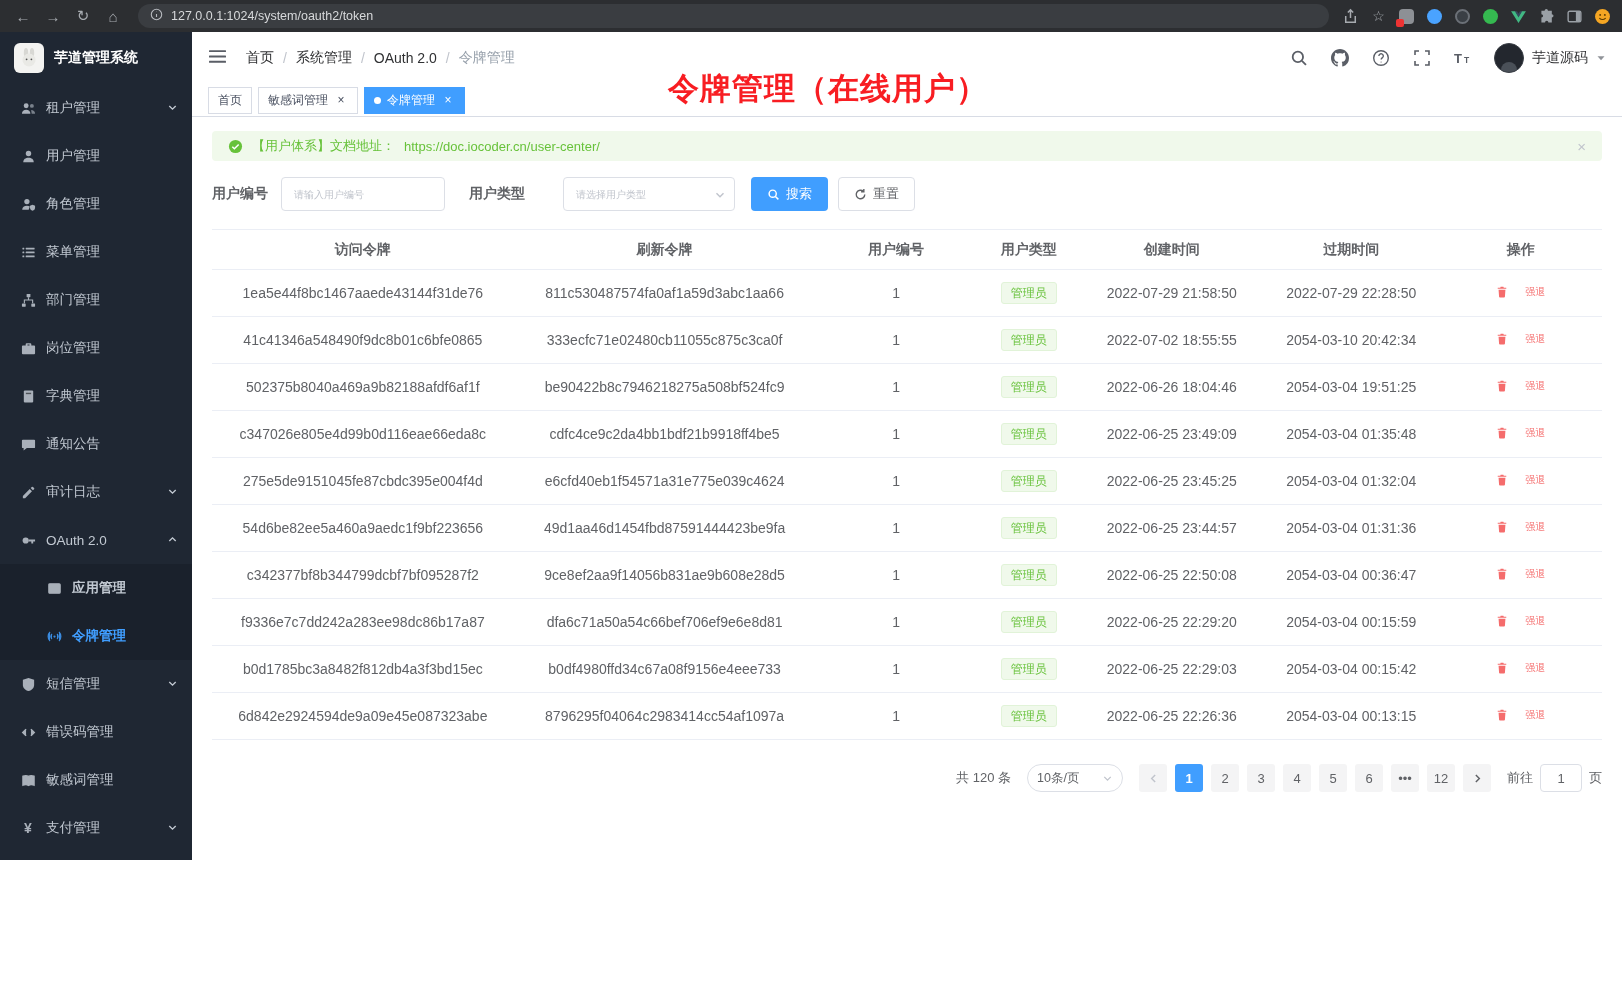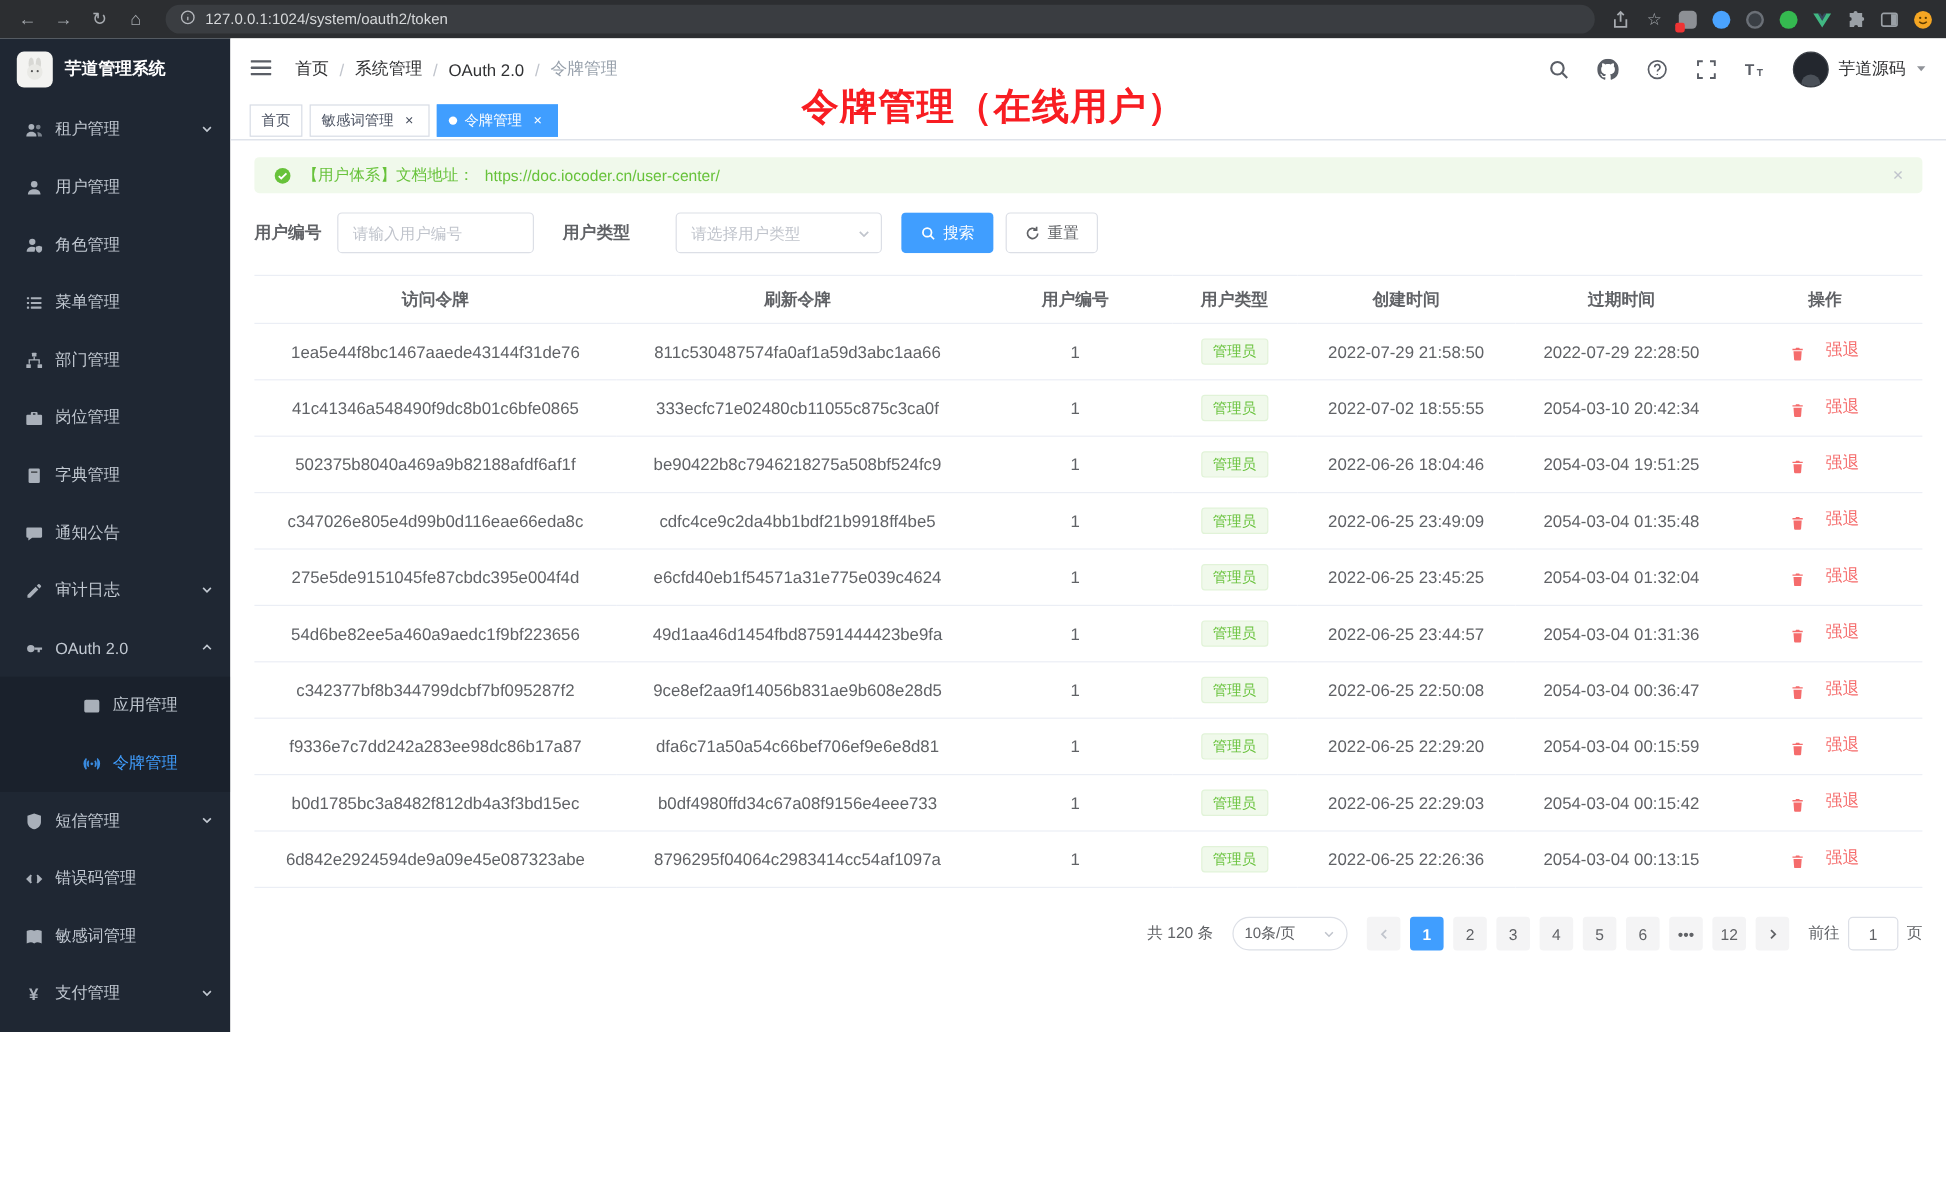--- a/index.html
+++ b/index.html
@@ -18,21 +18,21 @@
   .ext-circle { width:15px; height:15px; border-radius:50%; }
 
   
   .app { display:flex; height:828px; }
   .sidebar { width:192px; background:#1f2733; color:#c2c9d2; flex-shrink:0; display:flex; flex-direction:column; }
   .logo { height:52px; display:flex; align-items:center; gap:10px; padding-left:14px; color:#fff; font-size:14px; font-weight:bold; }
   .logo-avatar { width:30px; height:30px; border-radius:6px; background:#f3f3f1; display:flex; align-items:center; justify-content:center; overflow:hidden; }
   .logo-avatar svg { width:22px; height:22px; }
   .menu { flex:1; overflow:hidden; }
   .menu-item { height:48px; display:flex; align-items:center; padding:0 14px 0 20px; font-size:13.5px; cursor:pointer; }
-  .menu-item.sub { padding-left:68px; background:#1a212c; }
+  .menu-item.sub { padding-left:46px; background:#1a212c;font-weight:bold; }
   .menu-item.active { color:#409eff; }
   .mi-icon { width:16px; height:16px; margin-right:10px; display:flex; align-items:center; justify-content:center; opacity:.85; }
   .mi-icon svg { width:15px; height:15px; fill:currentColor; }
   .mi-label { flex:1; }
   .mi-caret svg { width:11px; height:11px; }
 
   .main { flex:1; display:flex; flex-direction:column; min-width:0; background:#fff; }
 
   
   .app-header { height:52px; display:flex; align-items:center; padding:0 16px; }
@@ -62,36 +62,36 @@
   .content { flex:1; padding:14px 20px; position:relative; }
   .alert { height:30px; background:#f0f9eb; border-radius:4px; display:flex; align-items:center; gap:9px; padding:0 16px; font-size:13px; color:#67c23a; }
   .alert .chk { width:15px; height:15px; display:flex; }
   .alert .chk svg { width:15px; height:15px; }
   .alert-close { margin-left:auto; color:#c0c4cc; font-size:15px; cursor:pointer; }
   .alert-link { color:#67c23a; cursor:pointer; }
 
   .filter { display:flex; align-items:center; gap:10px; margin-top:16px; font-size:14px; }
   .f-label { font-weight:bold; color:#606266; margin-right:3px; }
   .f-label.second { margin-left:14px; }
-  .f-input { width:164px; height:34px; border:1px solid #dcdfe6; border-radius:4px; padding:0 12px; font-size:13px; color:#606266; outline:none; font-family:inherit; }
+  .f-input { width:164px; height:34px; border:1px solid #dcdfe6; border-radius:4px; padding:0 12px; font-size:10px; color:#606266; outline:none; font-family:inherit; }
   .f-input::placeholder { color:#c0c4cc; }
   .f-select { position:relative;margin-left:25px; }
   .f-select .f-input { width:172px; padding-right:28px; }
   .sel-caret { position:absolute; right:9px; top:11px; width:12px; height:12px; color:#c0c4cc; pointer-events:none; }
   .sel-caret svg { width:12px; height:12px; }
   .btn { height:34px; display:inline-flex; align-items:center; gap:6px; padding:0 15px; border-radius:4px; font-size:13px; cursor:pointer; border:1px solid transparent; }
   .btn svg { width:13px; height:13px; }
   .btn-primary { background:#409eff; color:#fff; margin-left:6px; }
   .btn-plain { background:#fff; border-color:#dcdfe6; color:#606266; }
 
   table.tokens { width:100%; border-collapse:collapse; table-layout:fixed; margin-top:18px; font-size:14px; color:#606266; }
   .tokens th { height:40px; font-weight:bold; color:#606266; border-top:1px solid #ebeef5; border-bottom:1px solid #ebeef5; text-align:center; }
   .tokens td { height:47px; border-bottom:1px solid #ebeef5; text-align:center; white-space:nowrap; overflow:hidden; }
   .badge { display:inline-block; background:#f0f9eb; border:1px solid #e1f3d8; color:#67c23a; font-size:12px; height:22px; line-height:20px; padding:0 9px; border-radius:3px; }
-  .link-danger { color:#f56c6c; font-size:14px; display:inline-flex; align-items:flex-end; gap:17px; cursor:pointer; }
+  .link-danger { color:#f56c6c; font-size:10px; display:inline-flex; align-items:center; gap:17px; cursor:pointer; }
   .link-danger .ic { display:flex; } .link-danger svg { width:12px; height:12px; fill:currentColor; }
 
   .pagination { display:flex; align-items:center; justify-content:flex-end; gap:8px; margin-top:24px; font-size:13px; color:#606266; }
   .pg-total { margin-right:8px; }
   .pg-size { width:96px; height:28px; border:1px solid #dcdfe6; border-radius:14px; display:flex; align-items:center; justify-content:space-between; padding:0 9px; font-size:12.5px; cursor:pointer; margin-right:8px; }
   .pg-size svg { width:11px; height:11px; color:#c0c4cc; }
   .pg-btn { min-width:28px; height:28px; padding:0 5px; border-radius:3px; background:#f4f4f5; display:inline-flex; align-items:center; justify-content:center; font-size:13px; color:#606266; cursor:pointer; }
   .pg-btn.active { background:#409eff; color:#fff; font-weight:bold; }
   .pg-btn.disabled { color:#c0c4cc; }
   .pg-btn svg { width:11px; height:11px; }

